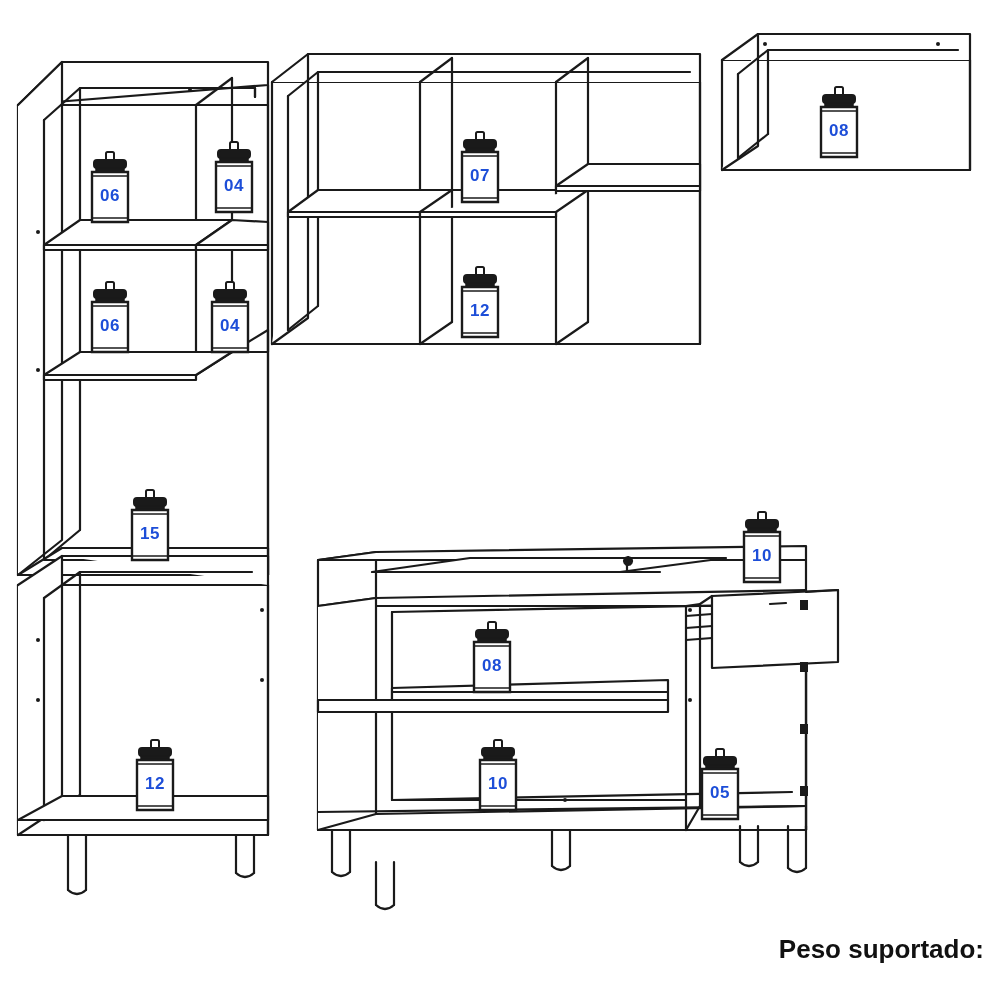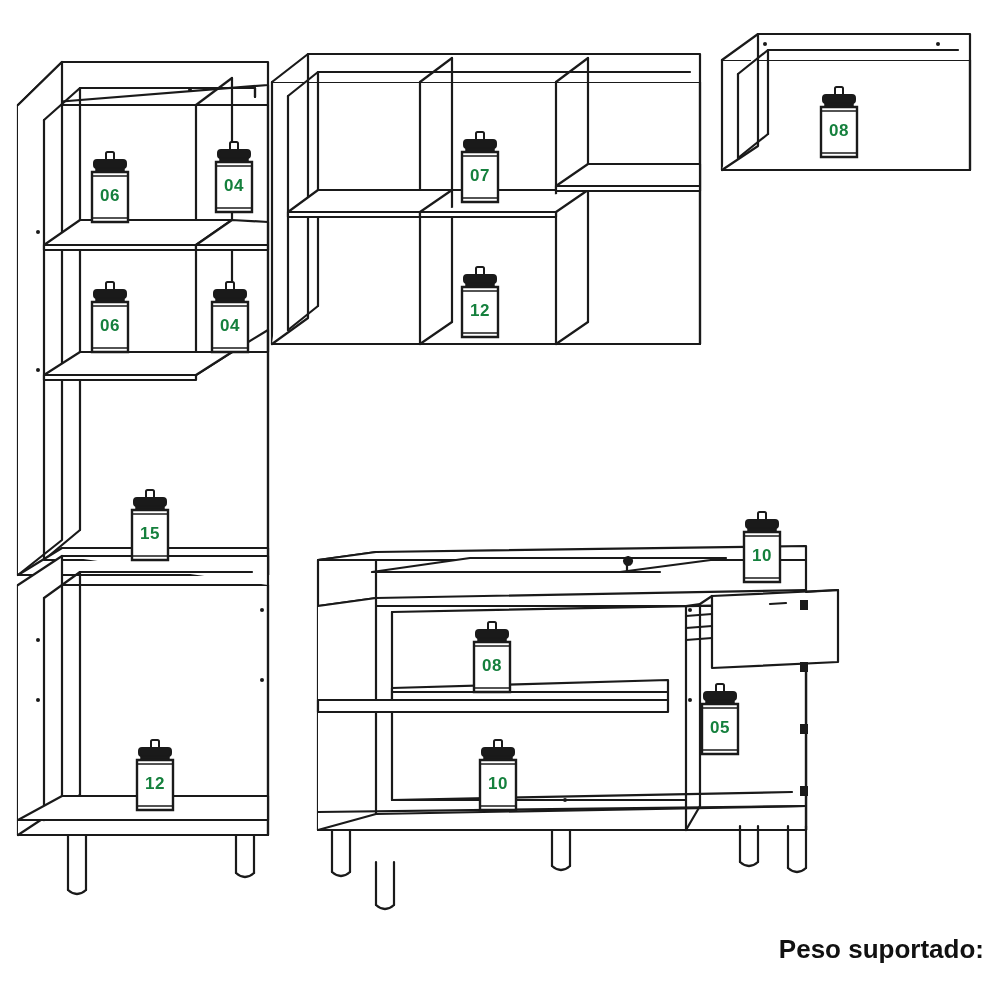--- a/index.html
+++ b/index.html
@@ -19,21 +19,21 @@
     transform:translate(-50%,-50%);
   }
   .weight svg{overflow:visible;}
   .weight-label{
     position:absolute;
     left:50%;top:58%;
     transform:translate(-50%,-50%);
     font-family:"Liberation Sans", sans-serif;
     font-size:17px;
     font-weight:700;
-    color:#15803d;
+    color:#1d4ed8;
     letter-spacing:0.5px;
     white-space:nowrap;
   }
   .caption{
     position:absolute;
     right:16px;
     bottom:34px;
     text-align:left;
     font-family:"Liberation Sans", sans-serif;
     font-size:26px;
@@ -345,21 +345,21 @@
         <svg viewBox="0 0 56 80" width="56" height="80">
           <rect x="24" y="2" width="8" height="9" rx="1.5" fill="#ffffff" stroke="#1a1a1a" stroke-width="2"></rect>
           <rect x="12" y="10" width="32" height="8" rx="3" fill="#1a1a1a" stroke="#1a1a1a" stroke-width="2"></rect>
           <path d="M14,18 L42,18 L42,22 L14,22 Z" fill="#1a1a1a" stroke="#1a1a1a" stroke-width="1.5"></path>
           <path d="M10,22 L46,22 L46,72 L10,72 Z" fill="#ffffff" stroke="#1a1a1a" stroke-width="2.4"></path>
           <path d="M10,26 L46,26" stroke="#1a1a1a" stroke-width="1.6"></path>
           <path d="M10,68 L46,68" stroke="#1a1a1a" stroke-width="1.6"></path>
         </svg>
         <span class="weight-label">10</span>
       </div>
-      <div class="weight" style="left: 720px; top: 722px;">
+      <div class="weight" style="left: 720px; top: 787px;">
         <svg viewBox="0 0 56 80" width="56" height="80">
           <rect x="24" y="2" width="8" height="9" rx="1.5" fill="#ffffff" stroke="#1a1a1a" stroke-width="2"></rect>
           <rect x="12" y="10" width="32" height="8" rx="3" fill="#1a1a1a" stroke="#1a1a1a" stroke-width="2"></rect>
           <path d="M14,18 L42,18 L42,22 L14,22 Z" fill="#1a1a1a" stroke="#1a1a1a" stroke-width="1.5"></path>
           <path d="M10,22 L46,22 L46,72 L10,72 Z" fill="#ffffff" stroke="#1a1a1a" stroke-width="2.4"></path>
           <path d="M10,26 L46,26" stroke="#1a1a1a" stroke-width="1.6"></path>
           <path d="M10,68 L46,68" stroke="#1a1a1a" stroke-width="1.6"></path>
         </svg>
         <span class="weight-label">05</span>
       </div>

